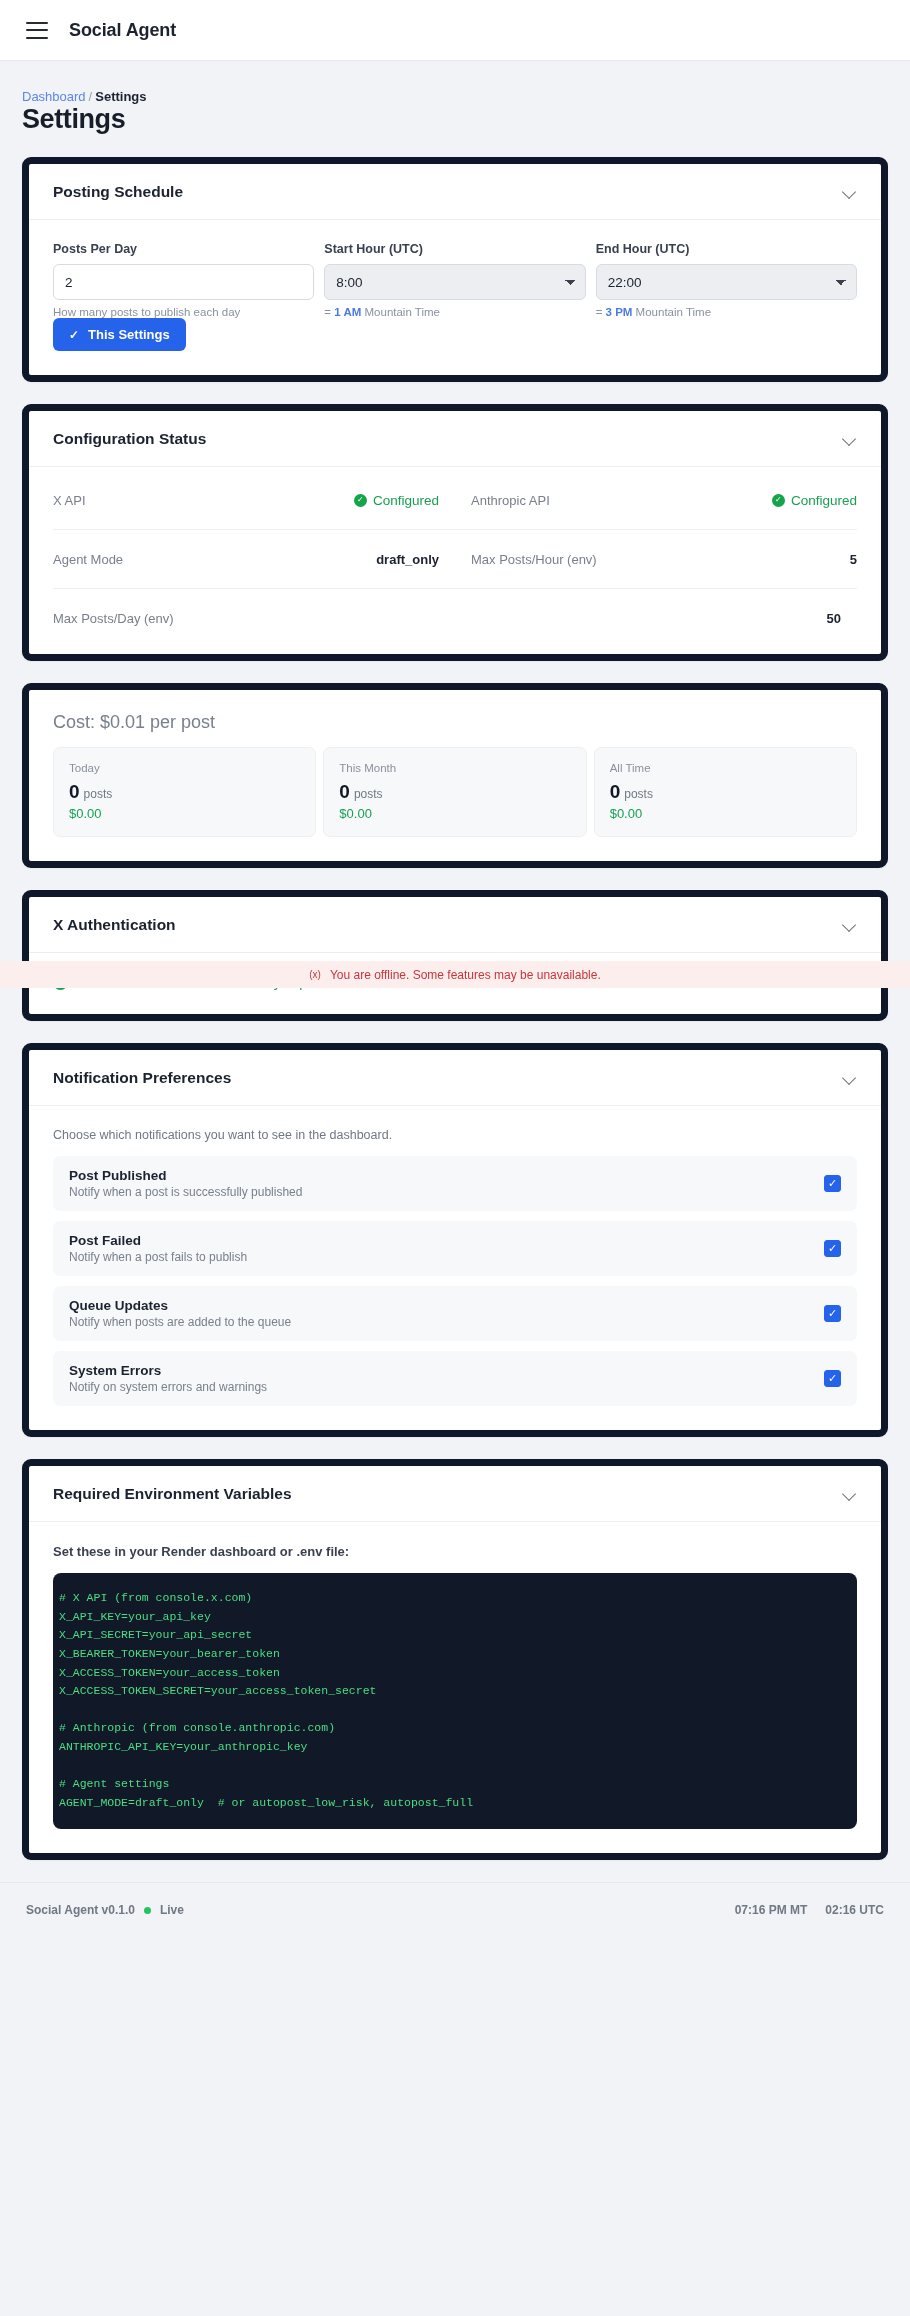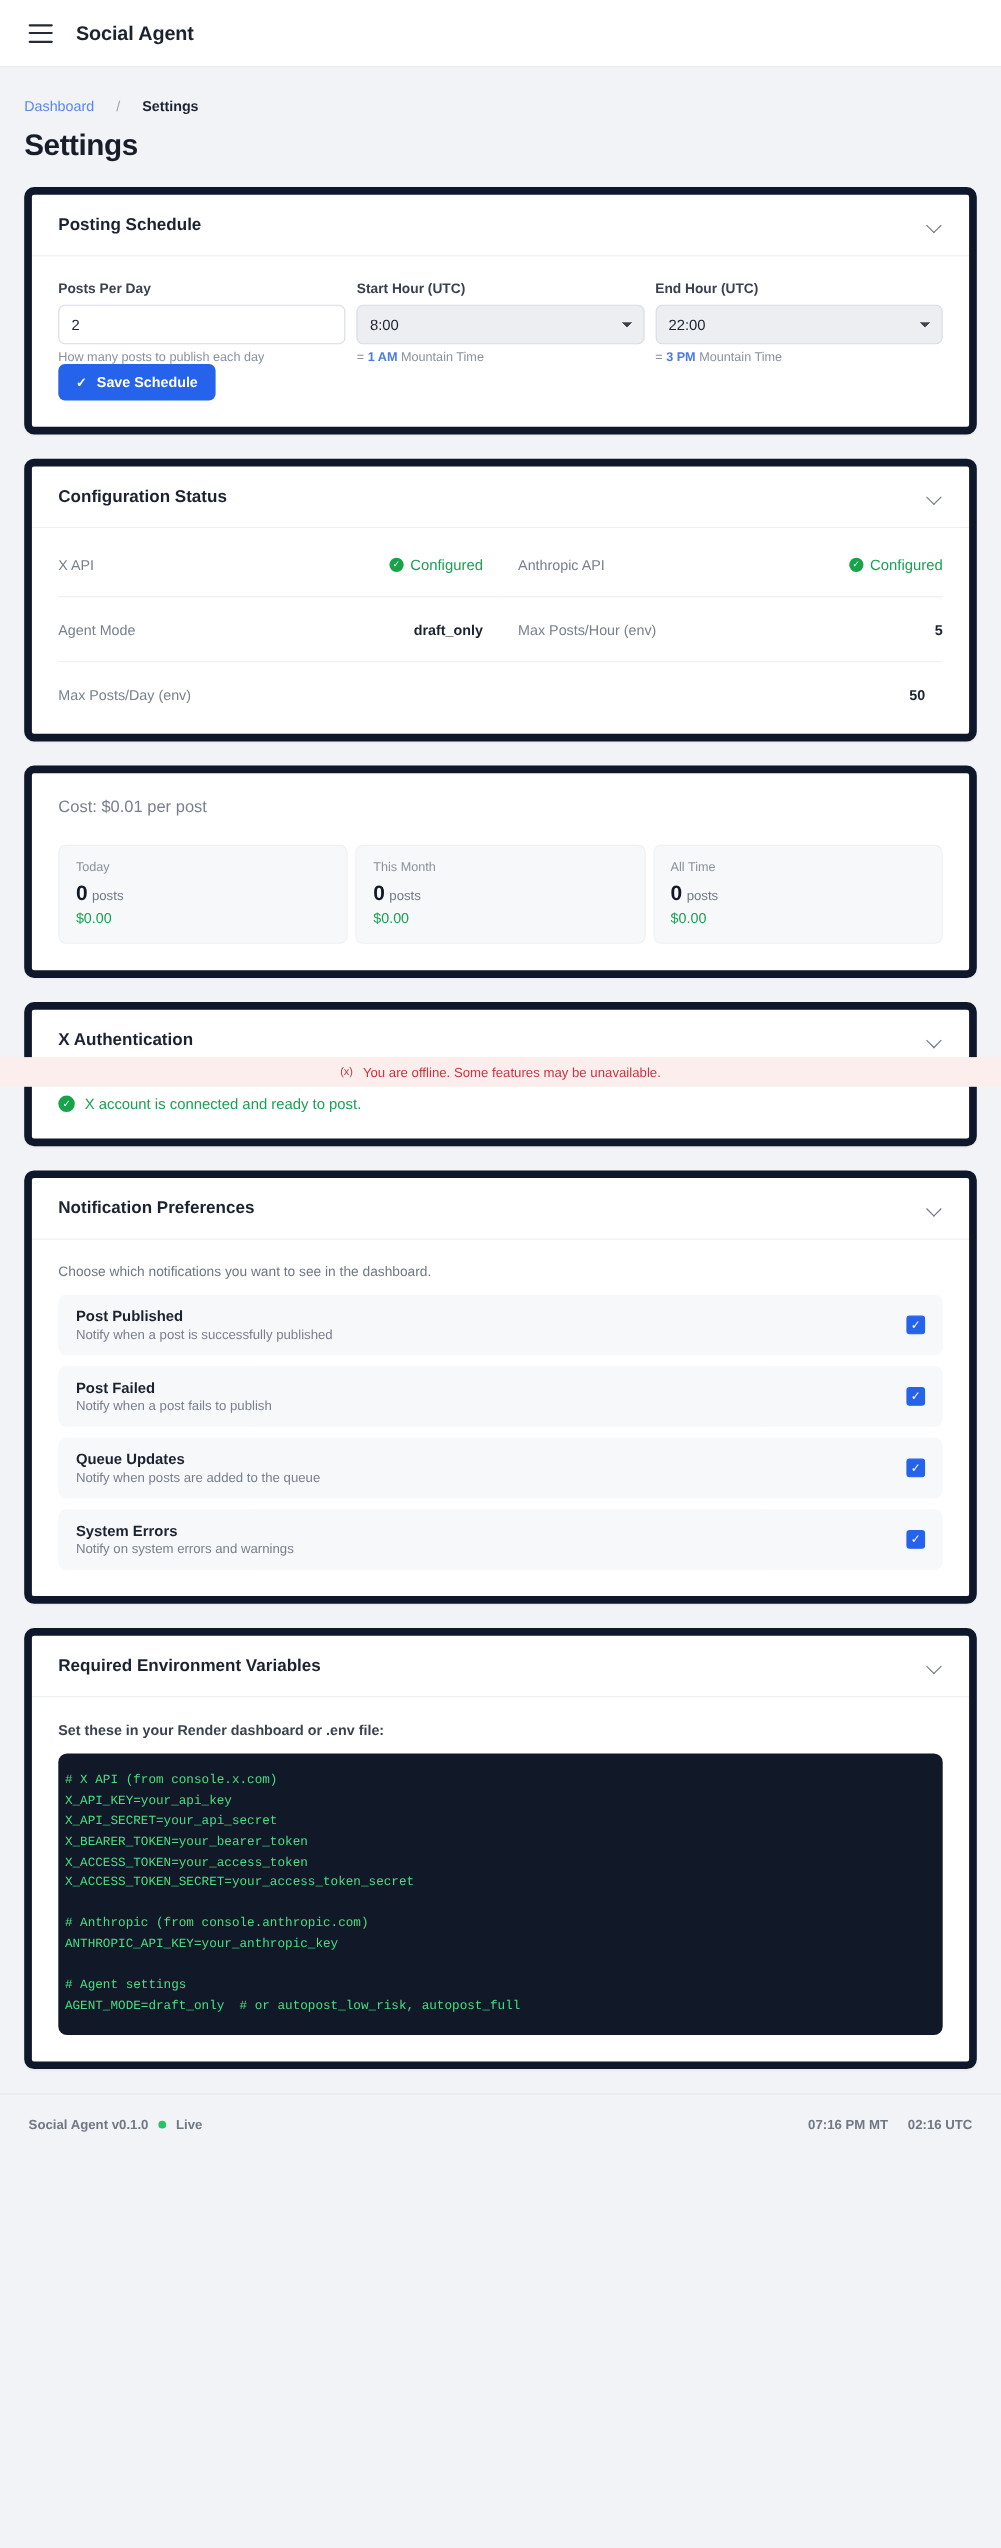--- a/index.html
+++ b/index.html
@@ -38,22 +38,22 @@
     letter-spacing: -0.1px;
   }
 
   
   .page { padding: 28px 22px 0 22px; }
 
   .breadcrumb {
     font-size: 13px;
     display: flex;
     align-items: center;
-    gap: 20px;
-    margin-bottom: 13px;
+    gap: 3px;
+    margin-bottom: 0;
   }
   .breadcrumb .crumb-link { color: #5b86f0; text-decoration: none; cursor: pointer; }
   .breadcrumb .crumb-sep { color: #9aa2af; }
   .breadcrumb .crumb-current { color: #1b2230; font-weight: bold; }
 
   .page-title {
     font-size: 27px;
     font-weight: bold;
     color: #171d29;
     letter-spacing: -0.4px;
@@ -201,21 +201,21 @@
     color: #fff;
     font-size: 8px;
     display: inline-flex;
     align-items: center;
     justify-content: center;
     line-height: 1;
   }
   .status-row.full { grid-column: 1 / -1; border-bottom: none; padding-right: 16px; }
 
   
-  .cost-note { font-size: 15px; color: #78808d; margin-bottom: 26px; }
+  .cost-note { font-size: 18px; color: #78808d; margin-bottom: 14px; }
   .usage-grid {
     display: grid;
     grid-template-columns: 1fr 1fr 1fr;
     gap: 7px;
   }
   .usage-cell {
     background: #f7f8fa;
     border: 1px solid #edf0f3;
     border-radius: 7px;
     padding: 14px 15px 15px 15px;
@@ -377,21 +377,21 @@
           <label class="field-label">End Hour (UTC)</label>
           <select class="select-input">
             <option>22:00</option>
           </select>
           <span class="field-hint"><span>= </span><span class="accent">3 PM</span><span> Mountain Time</span></span>
         </div>
 
       </div>
       <button class="btn-primary">
         <span class="tick">✓</span>
-        <span>Save Schedule</span>
+        <span>This Settings</span>
       </button>
     </div>
   </div>
 
   <div class="card">
     <div class="card-head">
       <span class="card-title">Configuration Status</span>
       <span class="chev"></span>
     </div>
     <div class="card-body" style="padding-top:4px;padding-bottom:6px;">

